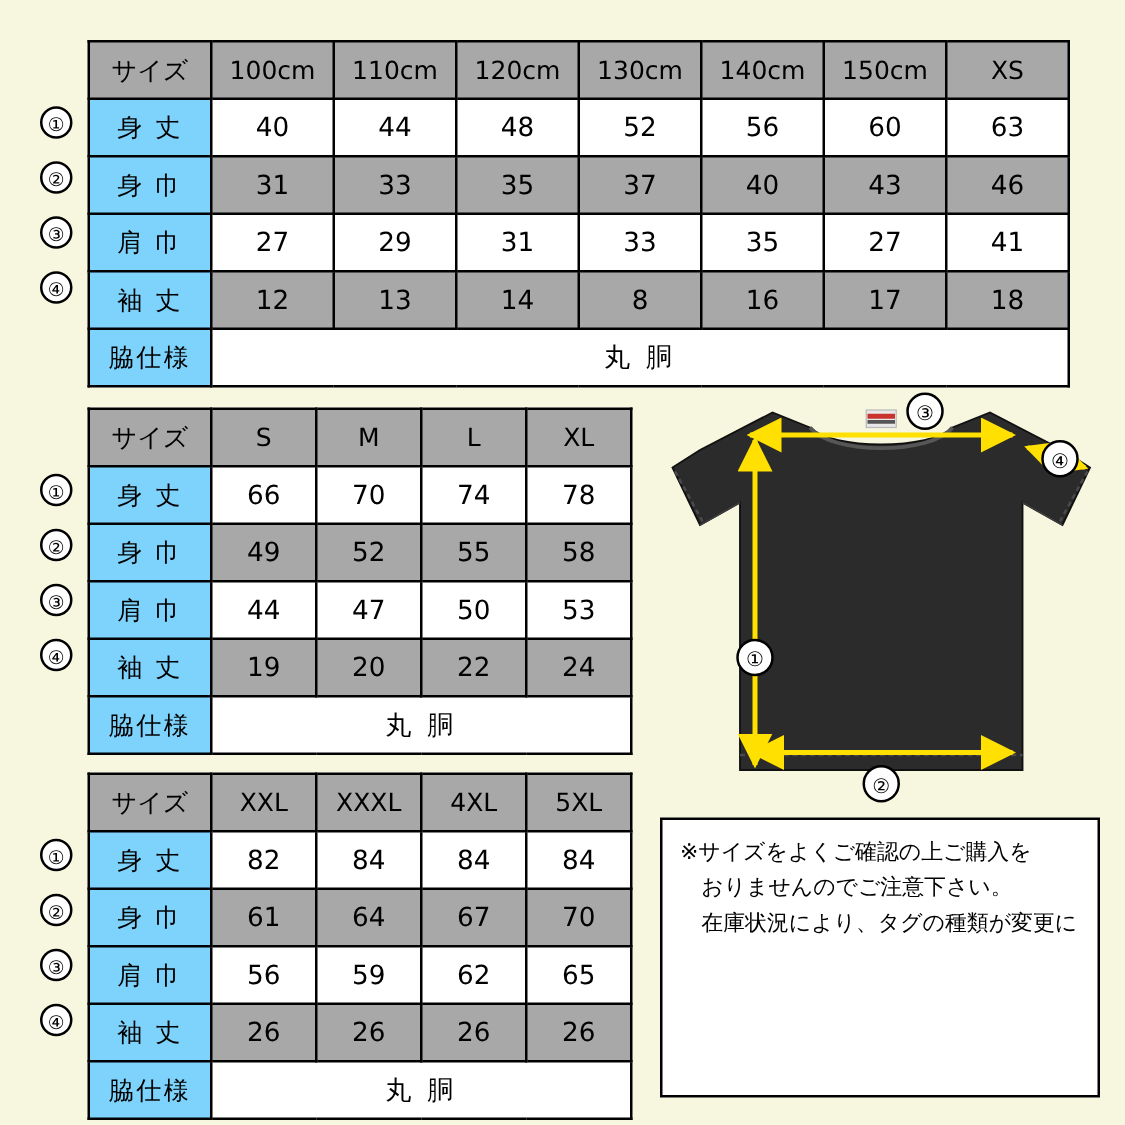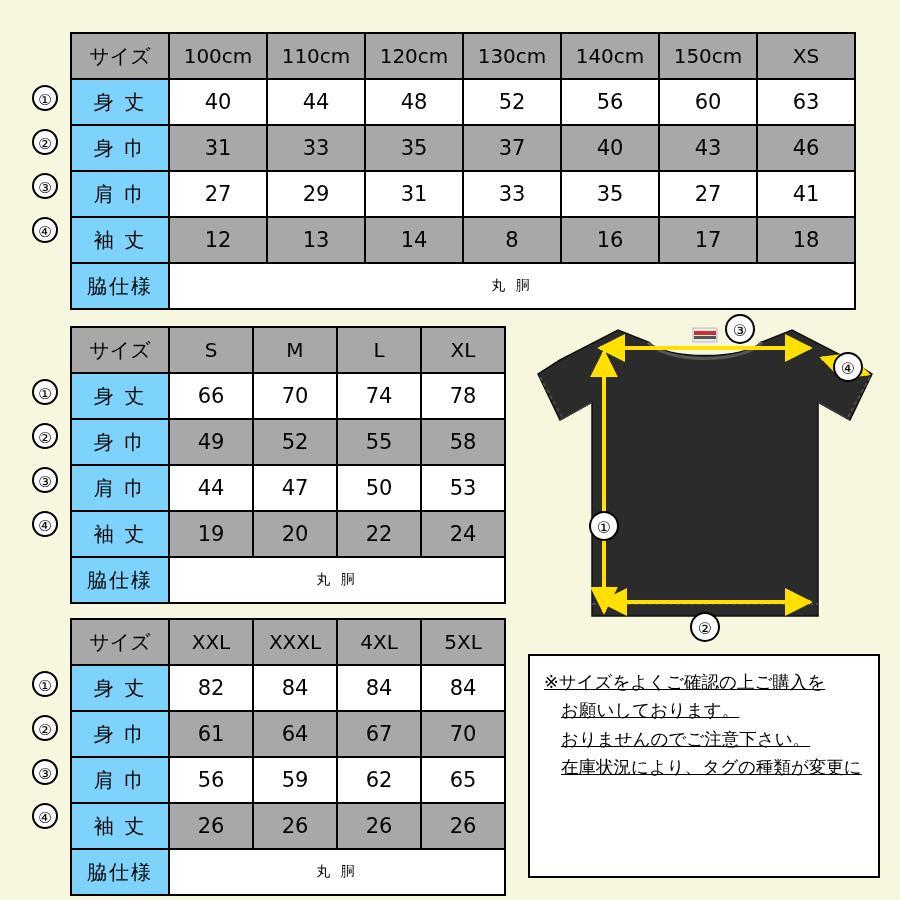--- a/index.html
+++ b/index.html
@@ -46,21 +46,21 @@
     letter-spacing: 2px;
   }
   table.size-table td.val-gray {
     background: #a8a8a8;
   }
   table.size-table td.val-white {
     background: #ffffff;
   }
   table.size-table td.note {
     background: #ffffff;
-    font-size: 14px;
+    font-size: 21px;
     letter-spacing: 3px;
   }
 
   
   .marker-col {
     position: absolute;
     width: 34px;
   }
   .circle-num {
     width: 26px;
@@ -104,21 +104,20 @@
   #notice-box {
     position: absolute;
     left: 528px;
     top: 654px;
     width: 352px;
     height: 224px;
     border: 2px solid #000;
     background: #ffffff;
     box-sizing: border-box;
     padding: 12px 14px 10px 14px;
-    text-decoration: underline;
   }
   #notice-box p {
     margin: 0;
     font-size: 17.5px;
     line-height: 1.62;
     letter-spacing: 0px;
   }
   #notice-box p.indent {
     text-indent: 17px;
   }
@@ -377,18 +376,17 @@
 
     
     <div style="position:absolute; left:195px; top:-2px; width:30px; height:30px; border:2px solid #000; border-radius:50%; background:#fff; font-size:16px; line-height:30px; text-align:center; box-sizing:border-box;">③</div>
     <div style="position:absolute; left:303px; top:36px; width:30px; height:30px; border:2px solid #000; border-radius:50%; background:#fff; font-size:16px; line-height:30px; text-align:center; box-sizing:border-box;">④</div>
     <div style="position:absolute; left:59px; top:195px; width:30px; height:30px; border:2px solid #000; border-radius:50%; background:#fff; font-size:16px; line-height:30px; text-align:center; box-sizing:border-box;">①</div>
     <div style="position:absolute; left:160px; top:296px; width:30px; height:30px; border:2px solid #000; border-radius:50%; background:#fff; font-size:16px; line-height:30px; text-align:center; box-sizing:border-box;">②</div>
   </div>
 
   <div id="notice-box">
     <p>※サイズをよくご確認の上ご購入を</p>
-    <p class="indent">お願いしております。</p>
     <p class="indent">おりませんのでご注意下さい。</p>
     <p class="indent">在庫状況により、タグの種類が変更に</p>
   </div>
 
 </div>
 
 </body></html>

